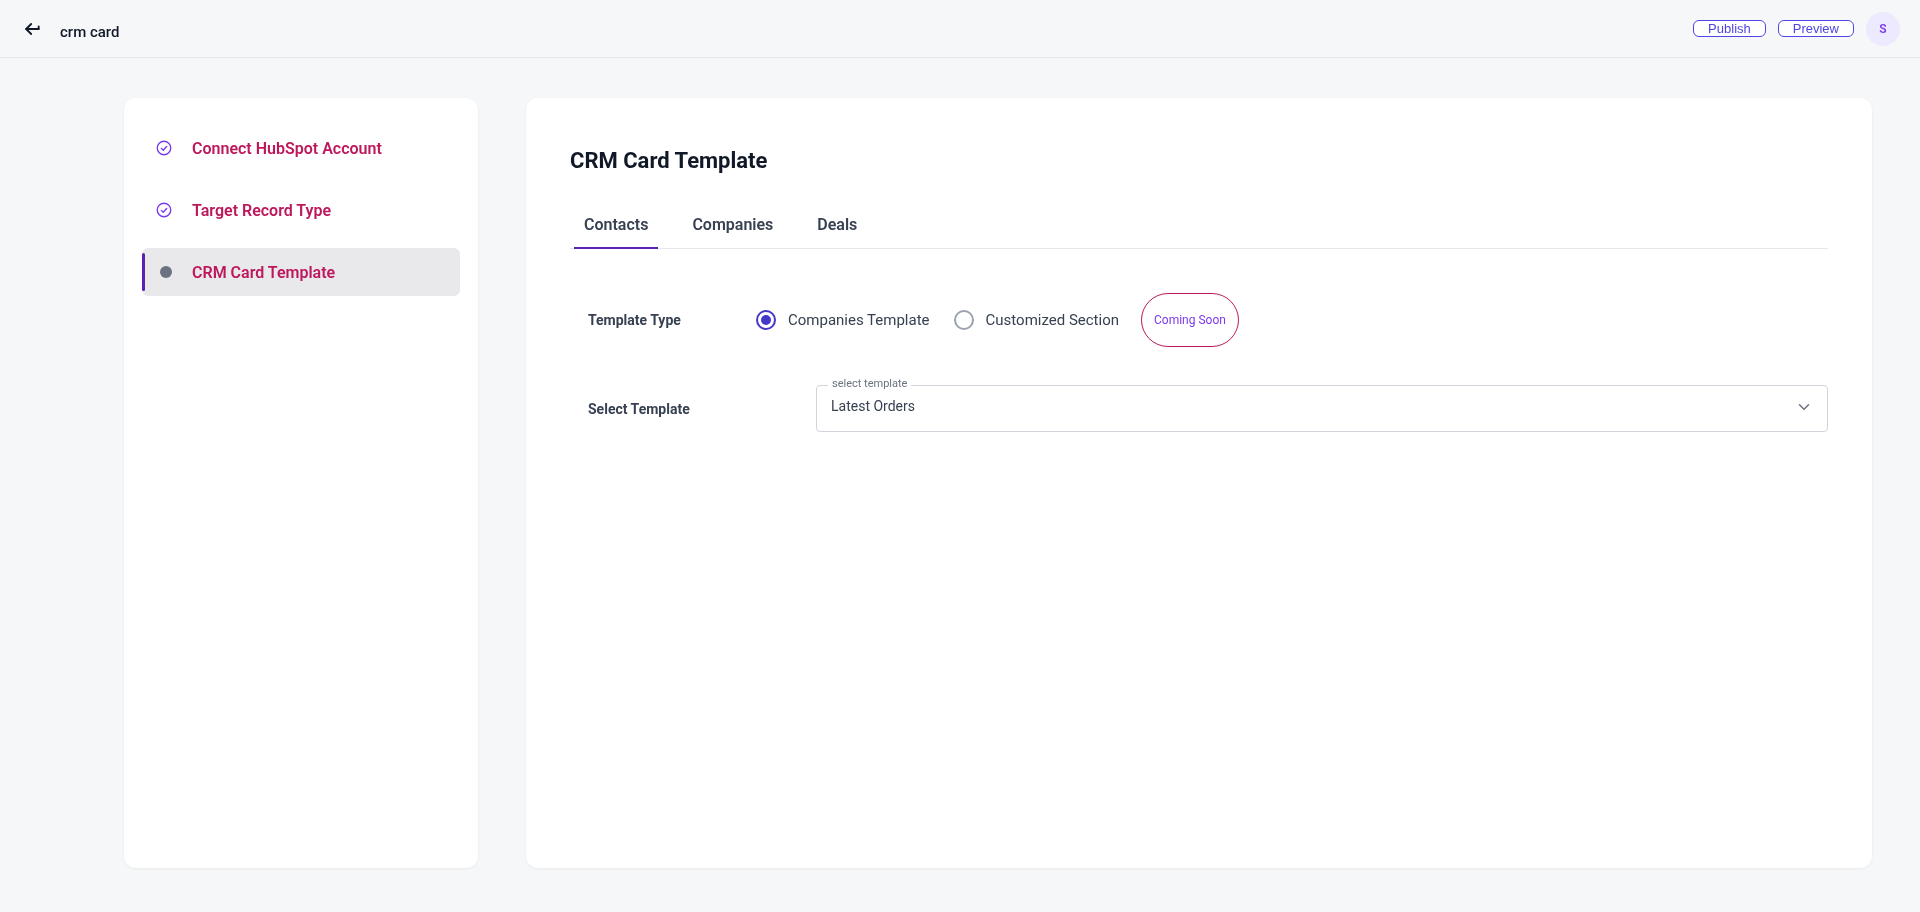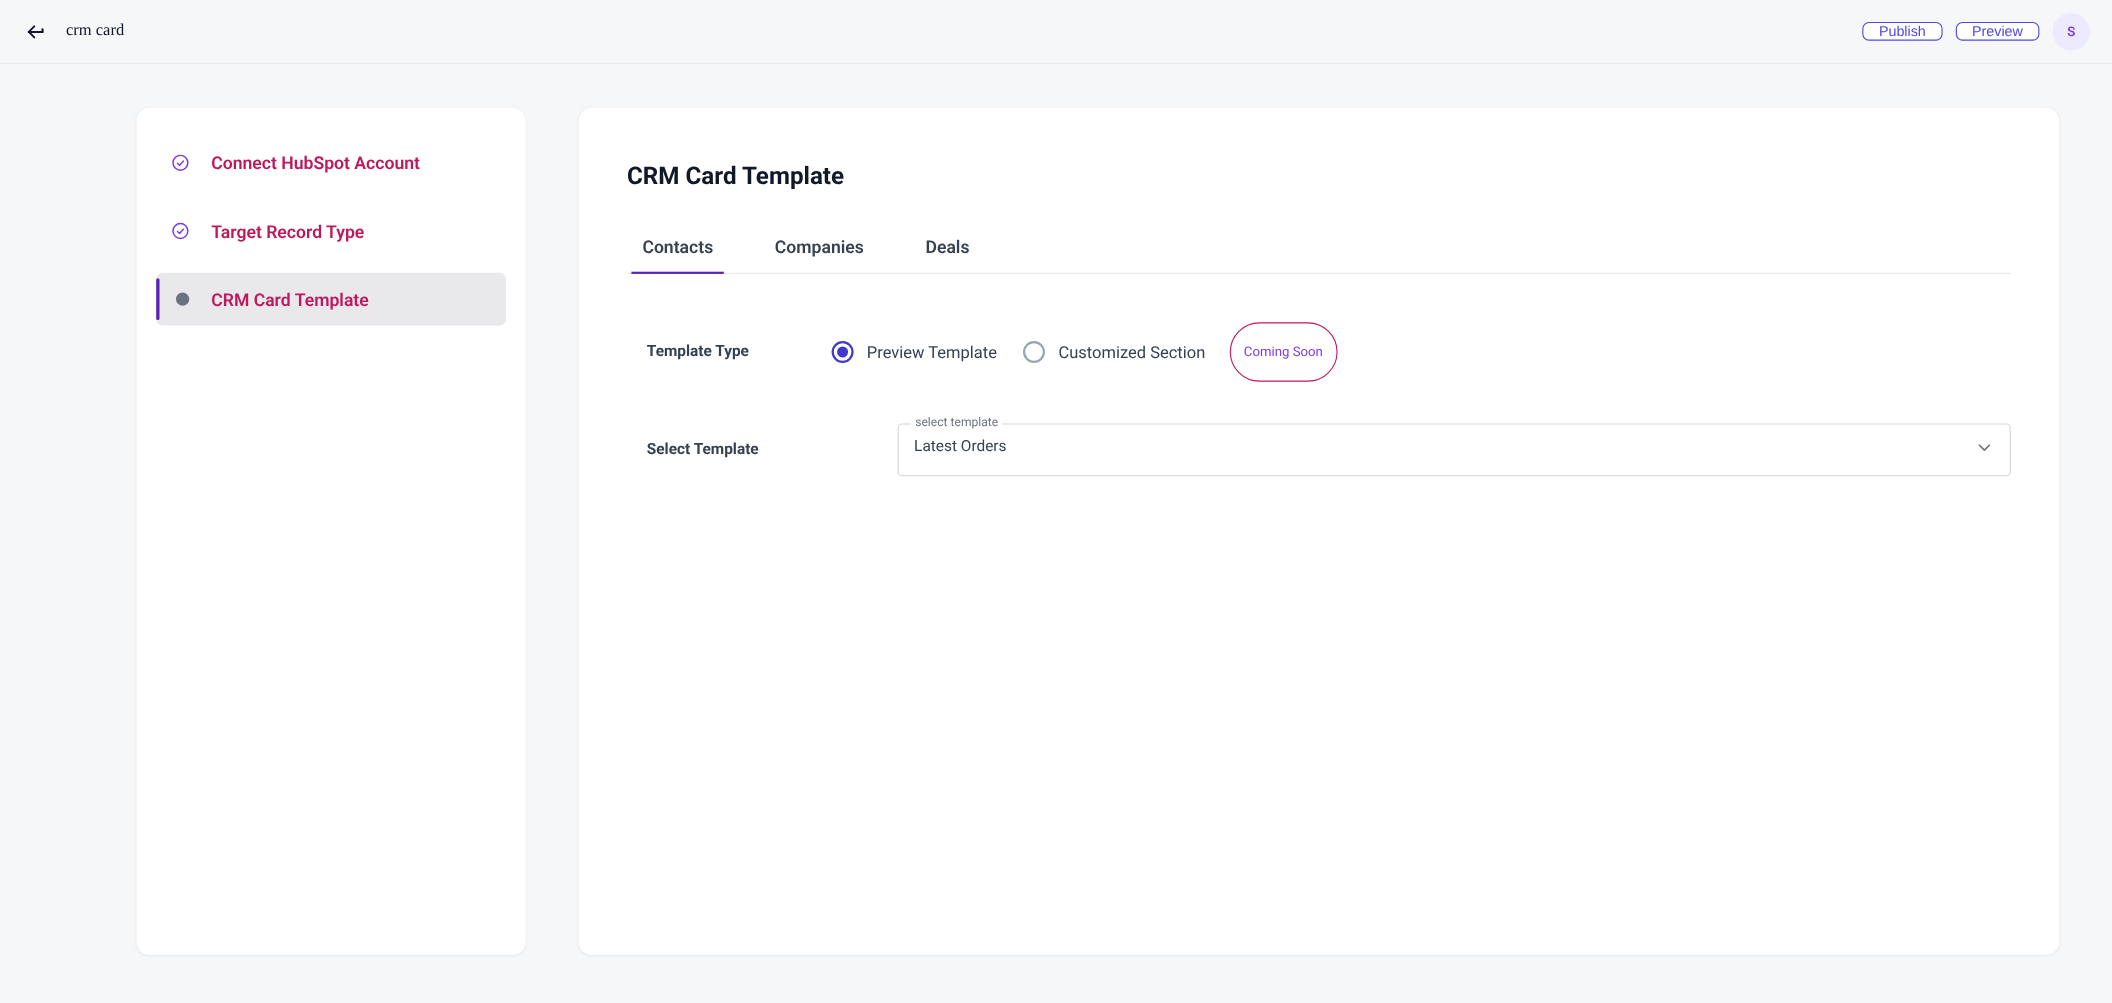--- a/index.html
+++ b/index.html
@@ -15,21 +15,21 @@
     
     .header {
       height: 58px;
       background: #f6f7f9;
       border-bottom: 1px solid #e5e7eb;
       display: flex;
       align-items: center;
       justify-content: space-between;
       padding: 0 20px;
     }
-    .header-left { display: flex; align-items: center; gap: 16px; font-family: Liberation Serif, serif; }
+    .header-left { display: flex; align-items: flex-end; gap: 16px; }
     .back-icon { width: 24px; height: 24px; cursor: pointer; display: flex; align-items: center; justify-content: center; }
     .back-icon svg { width: 20px; height: 20px; }
     .header-title { font-size: 15px; font-weight: 500; color: #111827; }
     .header-right { display: flex; align-items: center; gap: 12px; }
     .btn-outline {
       border: 1px solid #4f46e5;
       background: white;
       color: #4f46e5;
       font-size: 13px;
       font-weight: 500;
@@ -96,21 +96,21 @@
       border-radius: 12px;
       box-shadow: 0 1px 3px rgba(0,0,0,0.06);
       padding: 50px 44px 44px;
       height: 770px;
       max-width: 1384px;
     }
     .panel-title { font-size: 22px; font-weight: 700; color: #111827; margin-bottom: 42px; }
 
     
     .tabs {
-      display: flex; gap: 48px;
+      display: flex; gap: 36px;
       border-bottom: 1px solid #e5e7eb;
       padding-left: 10px;
     }
     .tab {
       font-size: 16px; font-weight: 600; color: #374151;
       padding: 0 4px 14px;
       cursor: pointer;
       position: relative;
     }
     .tab.active::after {
@@ -236,21 +236,21 @@
     </div>
 
     <div class="form-row row-template-type">
       <div class="form-label">Template Type</div>
       <div class="radio-group">
 
         <div class="radio-item">
           <span class="radio-circle checked">
             <span class="radio-inner"></span>
           </span>
-          <span class="radio-label">Preview Template</span>
+          <span class="radio-label">Companies Template</span>
         </div>
 
         <div class="radio-item">
           <span class="radio-circle"></span>
           <span class="radio-label">Customized Section</span>
           <span class="badge">Coming Soon</span>
         </div>
 
       </div>
     </div>

